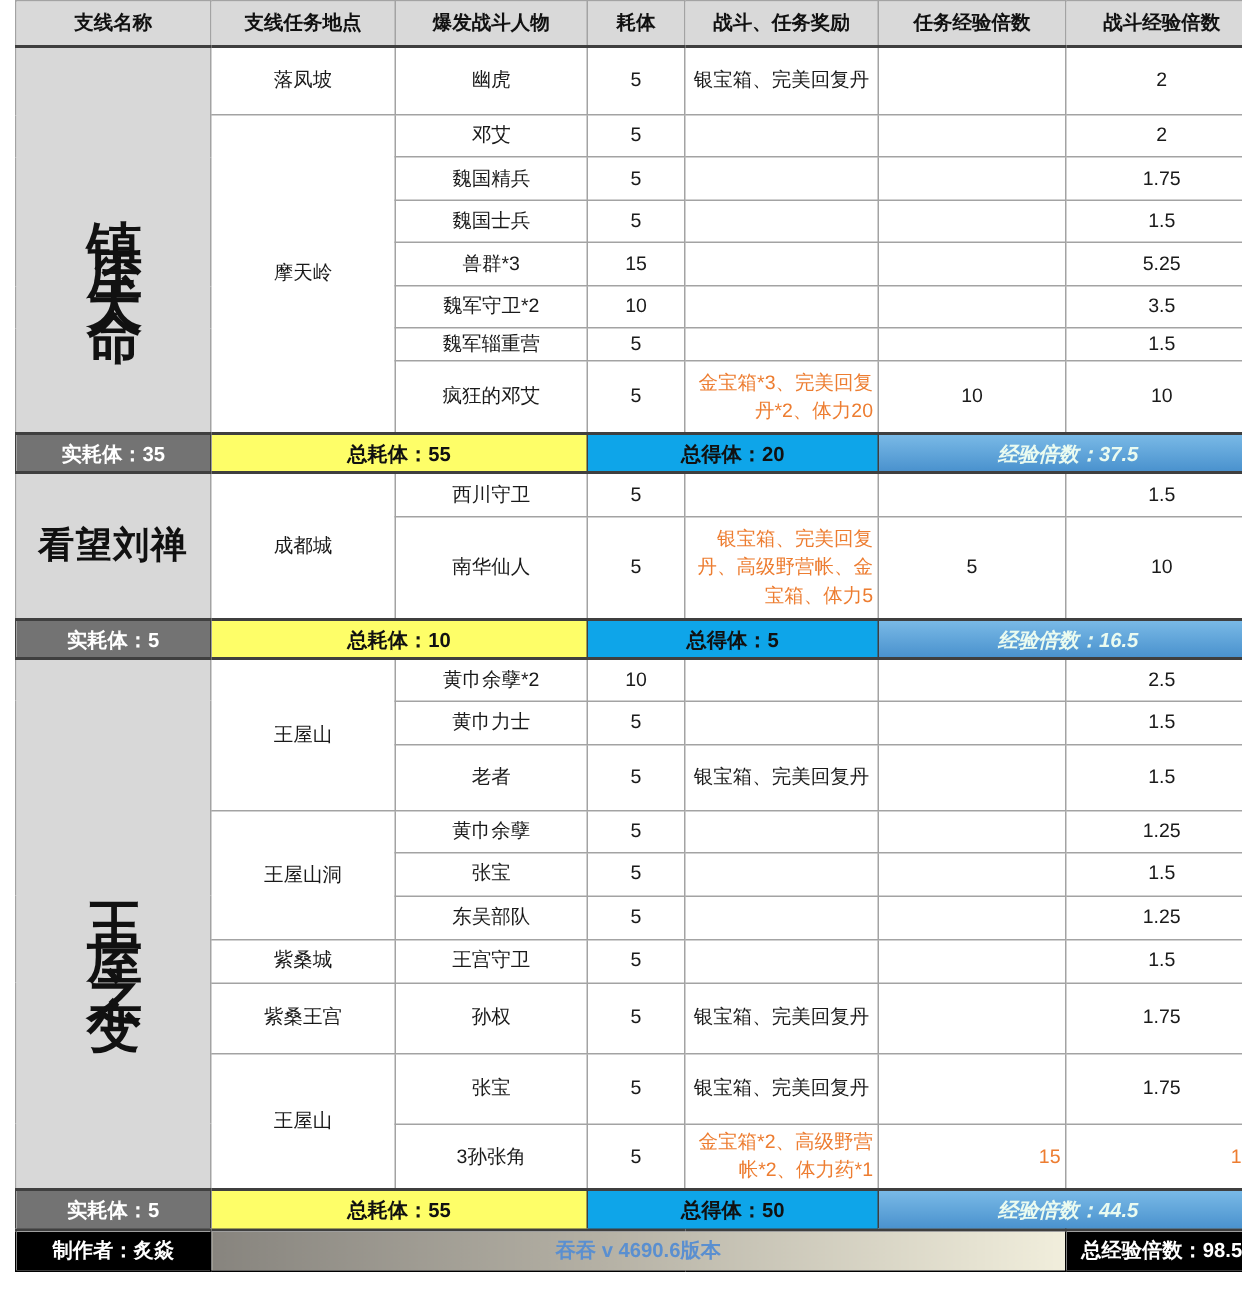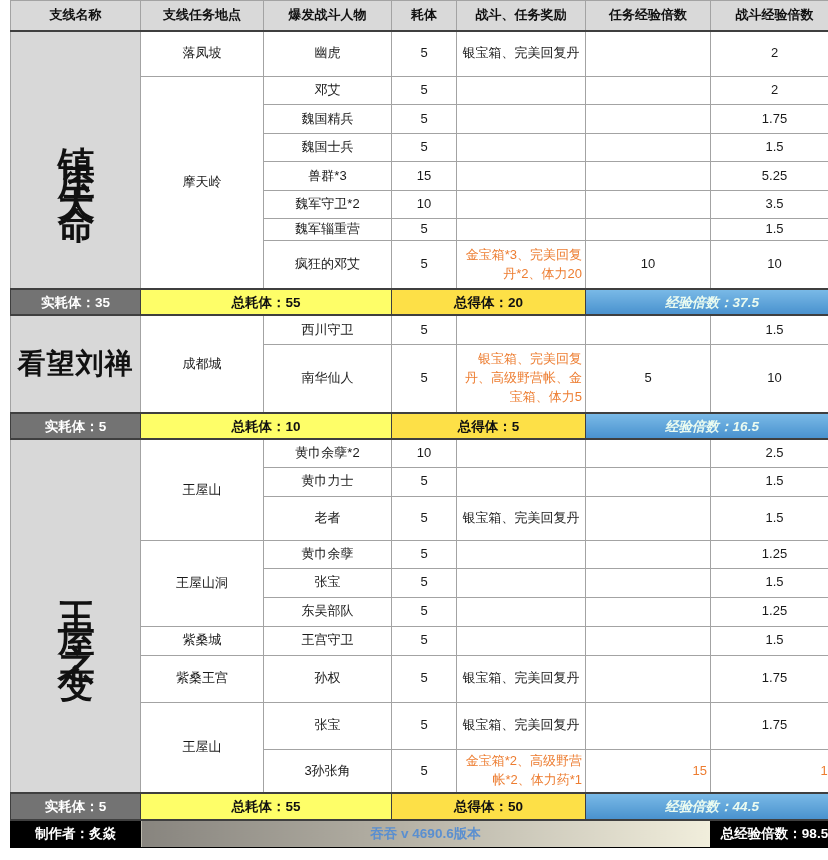--- a/index.html
+++ b/index.html
@@ -27,33 +27,33 @@
   .vert {
     display:inline-block;
     writing-mode:vertical-lr;
     text-orientation:upright;
     font-size:37px;
     font-weight:bold;
     letter-spacing:20px;
     line-height:1.1;
     color:#111;
   }
-  .hname { font-size:28px; font-weight:bold; color:#111; letter-spacing:1px; }
+  .hname { font-size:24px; font-weight:bold; color:#111; letter-spacing:1px; }
   .orange { color:#ED7D31;text-align:right; }
   tr.summary td {
     font-weight:bold;
     font-size:13.5px;
     border-top:2px solid #3F3F3F;
     border-bottom:2px solid #3F3F3F;
     border-left:1px solid #3F3F3F;
     border-right:1px solid #3F3F3F;
   }
   .s-red    { background:#737373; color:#ffffff; }
   .s-yellow { background:#FEFE68; color:#111111; }
-  .s-orange { background:#fde047; color:#111111; }
+  .s-orange { background:#0ea5e9; color:#111111; }
   .s-blue   { background:linear-gradient(#79B9E6,#4A92CE); color:#EAFBF0;font-style:italic; }
   tr.footer td {
     border:1px solid #000000;
     font-weight:bold;
     font-size:13.5px;
   }
   .f-black { background:#000000; color:#ffffff; }
   .f-grad  { background:linear-gradient(90deg,#87847E 0%,#B4B0A4 45%,#F1EEDC 100%); color:#5A8FD0; font-weight:bold; }
 </style>
 </head>

